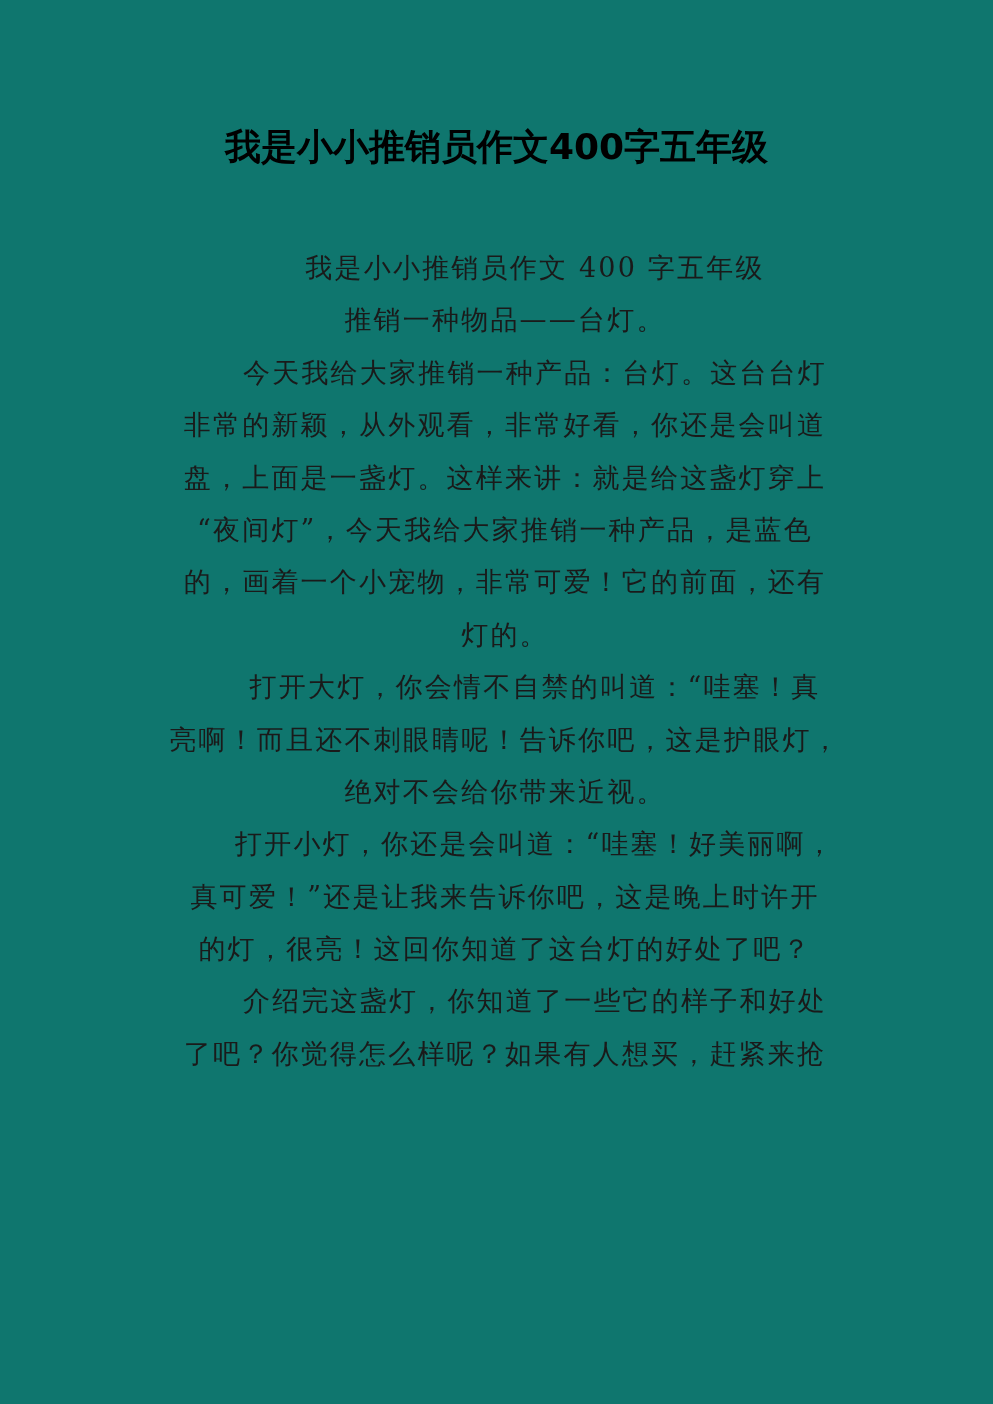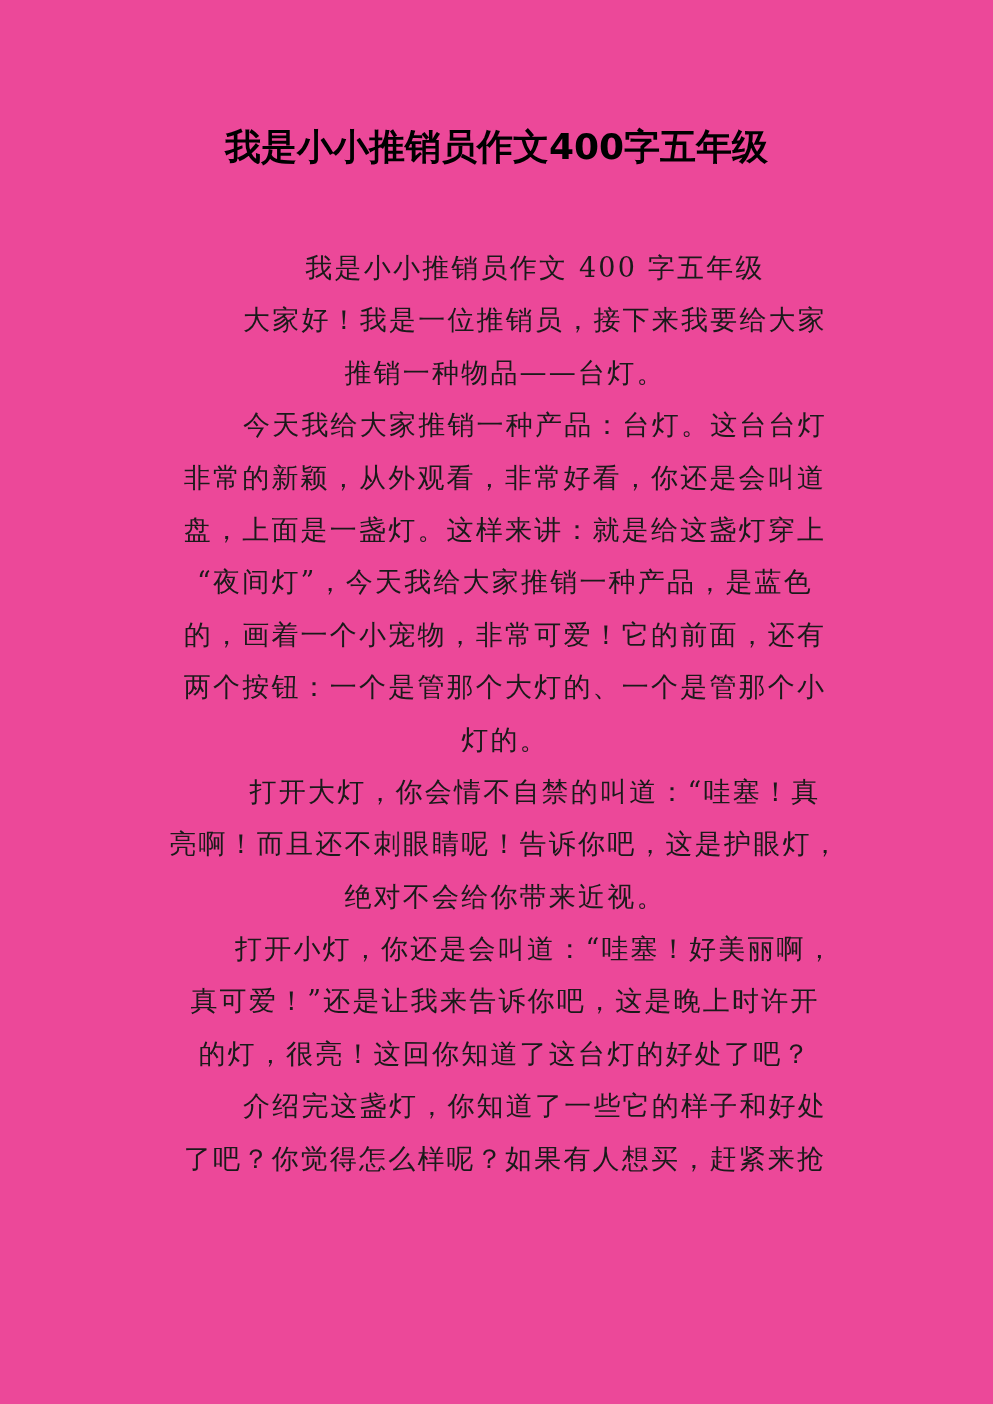--- a/index.html
+++ b/index.html
@@ -12,21 +12,21 @@
       height: 1404px;
       position: relative;
       overflow: hidden;
       color: #111111;
     }
     .page {
       position: absolute;
       left: 0; top: 0;
       width: 993px;
       height: 1404px;
-      background: #ec4899;
+      background: #0f766e;
     }
     .title {
       position: absolute;
       left: 0;
       top: 122px;
       width: 993px;
       text-align: center;
       font-family: "DejaVu Sans", "Liberation Sans", sans-serif;
       font-weight: bold;
       font-size: 36px;
@@ -62,31 +62,29 @@
 <div class="page">
   <h1 class="title">我是小小推销员作文400字五年级</h1>
 
   <div class="body-text">
 
     <div>
       <span class="line indent">我是小小推销员作文 400 字五年级</span>
     </div>
 
     <div>
-      <span class="line indent">大家好！我是一位推销员，接下来我要给大家</span>
       <span class="line">推销一种物品——台灯。</span>
     </div>
 
     <div>
       <span class="line indent">今天我给大家推销一种产品：台灯。这台台灯</span>
       <span class="line">非常的新颖，从外观看，非常好看，你还是会叫道</span>
       <span class="line">盘，上面是一盏灯。这样来讲：就是给这盏灯穿上</span>
       <span class="line">“夜间灯”，今天我给大家推销一种产品，是蓝色</span>
       <span class="line">的，画着一个小宠物，非常可爱！它的前面，还有</span>
-      <span class="line">两个按钮：一个是管那个大灯的、一个是管那个小</span>
       <span class="line">灯的。</span>
     </div>
 
     <div>
       <span class="line indent">打开大灯，你会情不自禁的叫道：“哇塞！真</span>
       <span class="line">亮啊！而且还不刺眼睛呢！告诉你吧，这是护眼灯，</span>
       <span class="line">绝对不会给你带来近视。</span>
     </div>
 
     <div>

